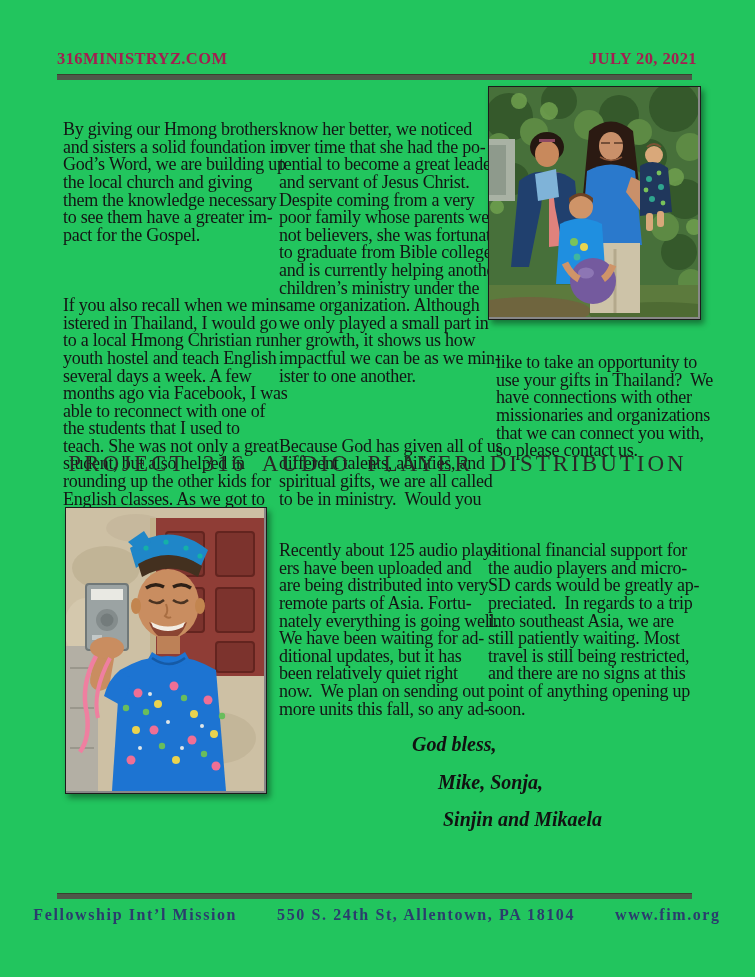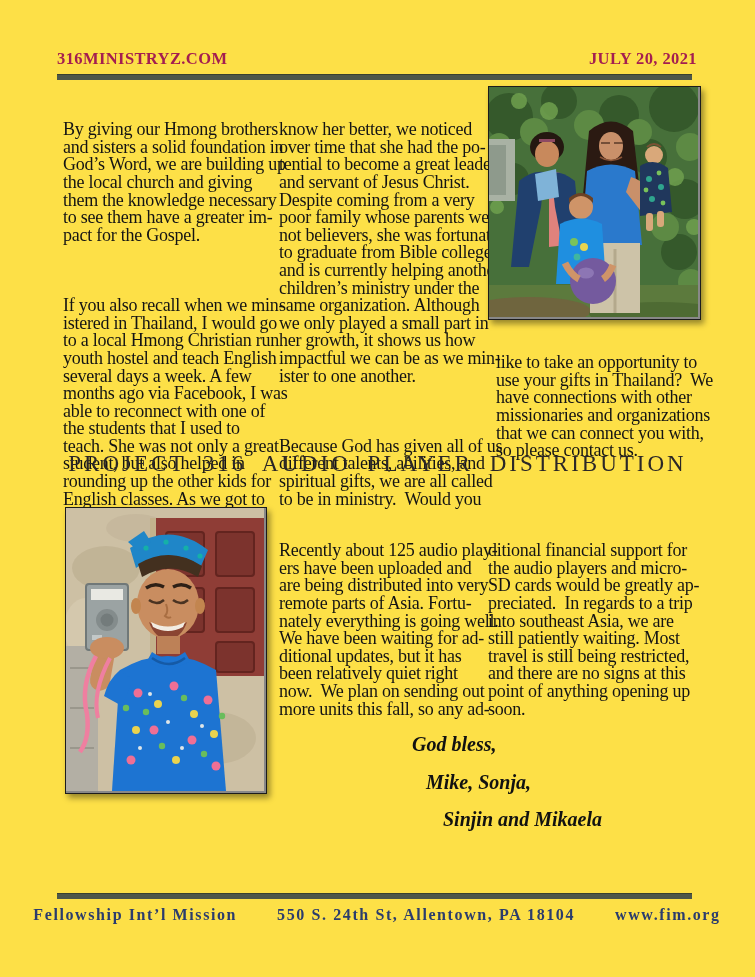--- a/index.html
+++ b/index.html
@@ -1,20 +1,20 @@
 <!DOCTYPE html>
 <html style="--accent-pink: #a41e50; --rule-olive: #4e5749; --footer-navy: #2b3c6d; --headline-dark: #2b2727; --body-text: #141414;"><head>
 <meta charset="utf-8">
 <style>
   html,body{margin:0;padding:0;background:#ffffff;}
   .page{
     position:relative;
     width:755px;height:977px;
     margin:0 auto;
-    background:#fde047;
+    background:#22c55e;
     font-family:"Liberation Serif","DejaVu Serif",serif;
     color:var(--body-text,#141414);
     overflow:hidden;
   }
   
   .masthead{
     position:absolute;left:57px;right:58px;top:49px;
     display:flex;justify-content:space-between;align-items:baseline;
     color:var(--accent-pink,#a41e50);
     font-weight:bold;font-size:16.5px;letter-spacing:.4px;
@@ -58,21 +58,21 @@
     margin:0;
     font-variant:small-caps;
   }
   
   .signature{
     position:absolute;left:412px;top:726px;
     font-size:20px;font-style:italic;font-weight:bold;
     line-height:37.5px;color:#111111;
   }
   .signature .sig-line{white-space:pre;}
-  .signature .sig-line:nth-child(2){margin-left:14px;}
+  .signature .sig-line:nth-child(2){margin-left:26px;}
   .signature .sig-line:nth-child(3){margin-left:31px;}
   
   .footer-line{
     position:absolute;left:57px;right:58px;top:906px;
     display:flex;justify-content:center;gap:40px;
     color:var(--footer-navy,#2b3c6d);
     font-weight:bold;font-size:16px;letter-spacing:1.6px;
     white-space:pre;
   }
 </style>

